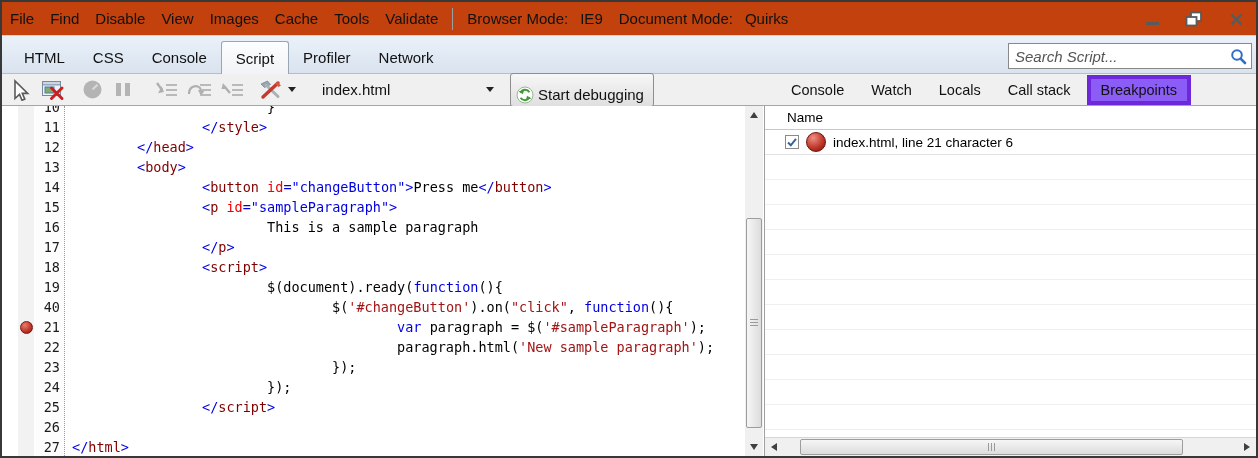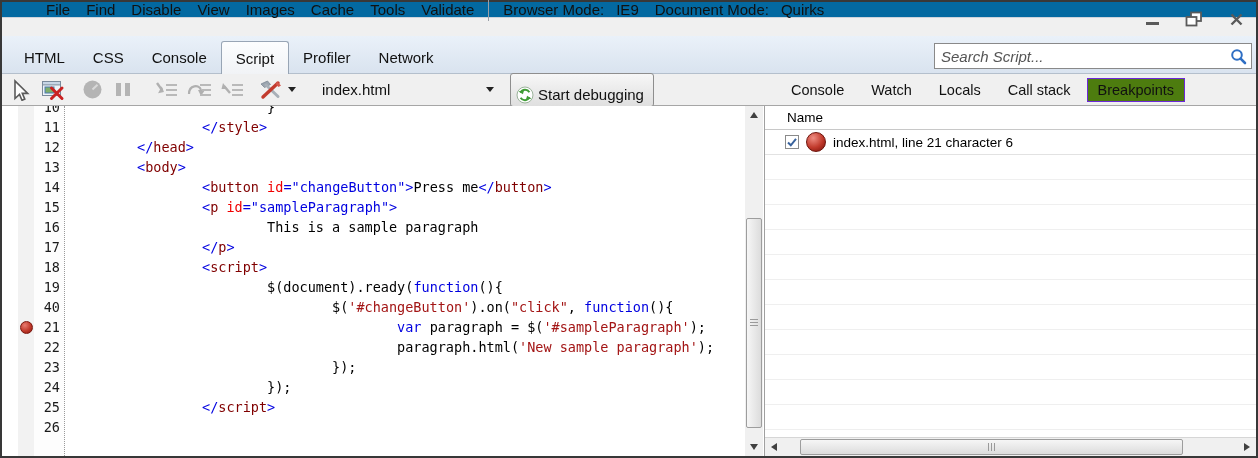--- a/index.html
+++ b/index.html
@@ -2,41 +2,41 @@
 <html><head>
 <meta charset="utf-8">
 <style>
   * { margin:0; padding:0; box-sizing:border-box; }
   html,body { width:1258px; height:458px; overflow:hidden; background:#fff;
     font-family:"Liberation Sans", sans-serif; }
   .window { position:relative; width:1258px; height:458px;
     border:2px solid #383838; background:#f0f0f0; }
 
   
-  .menubar { position:absolute; left:0; top:0; width:1254px; height:16px;
-    background:#0369a1; border-bottom:1px solid #ccd3dc;
-    display:flex; align-items:center; font-size:15px; color:#111;padding-left:36px; }
+  .menubar { position:absolute; left:0; top:0; width:1254px; height:34px;
+    background:#c2410c; border-bottom:1px solid #ccd3dc;
+    display:flex; align-items:center; font-size:15px; color:#111; }
   .menu-item { padding:0 8px; cursor:default; }
   .menubar-sep { width:1px; height:22px; background:#9aa0a8; margin:0 6px; }
   .mode-group { display:flex; align-items:center; gap:12px; padding:0 8px; }
   .win-controls { position:absolute; right:10px; top:0; height:34px;
     display:flex; align-items:center; gap:22px; }
   .win-btn { width:20px; height:18px; display:flex; align-items:center; justify-content:center; }
   .min-glyph { width:13px; height:3px; background:#5a5a5a; margin-top:8px; }
 
   
   .tabstrip { position:absolute; left:0; top:34px; width:1254px; height:38px;
     background:linear-gradient(#eaf1f9,#d9e3ef);
     border-bottom:1px solid #b4bfcc; display:flex; align-items:stretch;
     font-size:15px; color:#111; padding-left:8px; }
   .main-tab { display:flex; align-items:center; padding:0 14px; margin-top:5px; }
   .main-tab.active { background:linear-gradient(#fcfdfe,#f1f3f6);
     border:1px solid #98a5b5; border-bottom:none; border-radius:3px 3px 0 0;
     margin-bottom:-1px; position:relative; z-index:2; }
-  .searchbox { position:absolute; right:4px; top:7px; width:318px; height:26px;
+  .searchbox { position:absolute; right:4px; top:7px; width:244px; height:26px;
     background:#fff; border:1px solid #898989; display:flex; align-items:center; }
   .searchbox input { flex:1; border:none; outline:none; height:22px; padding:0 6px;
     font-size:15px; font-style:italic; color:#333; font-family:"Liberation Sans",sans-serif; background:transparent; }
   .searchbox input::placeholder { color:#555; font-style:italic; }
   .search-icon-wrap { width:26px; display:flex; justify-content:center; }
 
   
   .toolbar { position:absolute; left:0; top:72px; width:1254px; height:32px;
     background:#f0f0f0; border-bottom:1px solid #a6a6a6;
     display:flex; align-items:center; font-size:15px; }
@@ -45,21 +45,21 @@
     width:180px; margin-left:22px; height:24px; padding:0 4px; color:#111; }
   .caret { width:0; height:0; border-left:4px solid transparent; border-right:4px solid transparent;
     border-top:5px solid #222; }
   .start-btn { margin-left:12px; height:34px; padding:10px 9px 0 5px;
     display:flex; align-items:center; gap:4px;
     background:linear-gradient(#f7f7f7,#dfdfdf); border:1px solid #8e8e8e;
     border-radius:3px; font-size:15px; color:#111;text-align:right; }
   .panel-tabs { position:absolute; left:778px; top:0; height:32px;
     display:flex; align-items:center; font-size:14.5px; color:#111; }
   .panel-tab { padding:4px 11px; margin-right:5px; }
-  .panel-tab.active { background:#4d7c0f; border:1px solid #6d28d9; padding:3px 10px; }
+  .panel-tab.active { background:#8b5cf6; border:4px solid #6d28d9; padding:3px 10px; }
 
   
   .content { position:absolute; left:0; top:104px; width:1254px; height:350px; background:#fff; }
 
   
   .editor { position:absolute; left:16px; top:0; width:743px; height:350px; overflow:hidden; background:#fff; }
   .bp-strip { position:absolute; left:0; top:0; width:16px; height:100%; background:#f2f2f2; }
   .gutter-strip { position:absolute; left:16px; top:0; width:31px; height:100%;
     background:#fdfdfd; border-right:1px dotted #9a9a9a; }
   .code-rows { position:absolute; left:0; top:-9px; width:100%;
@@ -333,20 +333,25 @@
           </div>
           <div class="code-row">
             <div class="bp-cell"></div>
             <div class="ln-cell">25</div>
             <div class="code-cell"><span class="c-p">                </span><span class="c-b">&lt;/</span><span class="c-t">script</span><span class="c-b">&gt;</span></div>
           </div>
           <div class="code-row">
             <div class="bp-cell"></div>
             <div class="ln-cell">26</div>
           </div>
+          <div class="code-row">
+            <div class="bp-cell"></div>
+            <div class="ln-cell">27</div>
+            <div class="code-cell"><span class="c-b">&lt;/</span><span class="c-t">html</span><span class="c-b">&gt;</span></div>
+          </div>
         </div>
     </div>
 
     <div class="vscroll">
       <div class="sb-btn" style="top:0;">
         <div class="tri-up"></div>
       </div>
       <div class="v-thumb">
         <div class="v-grip"></div>
       </div>

